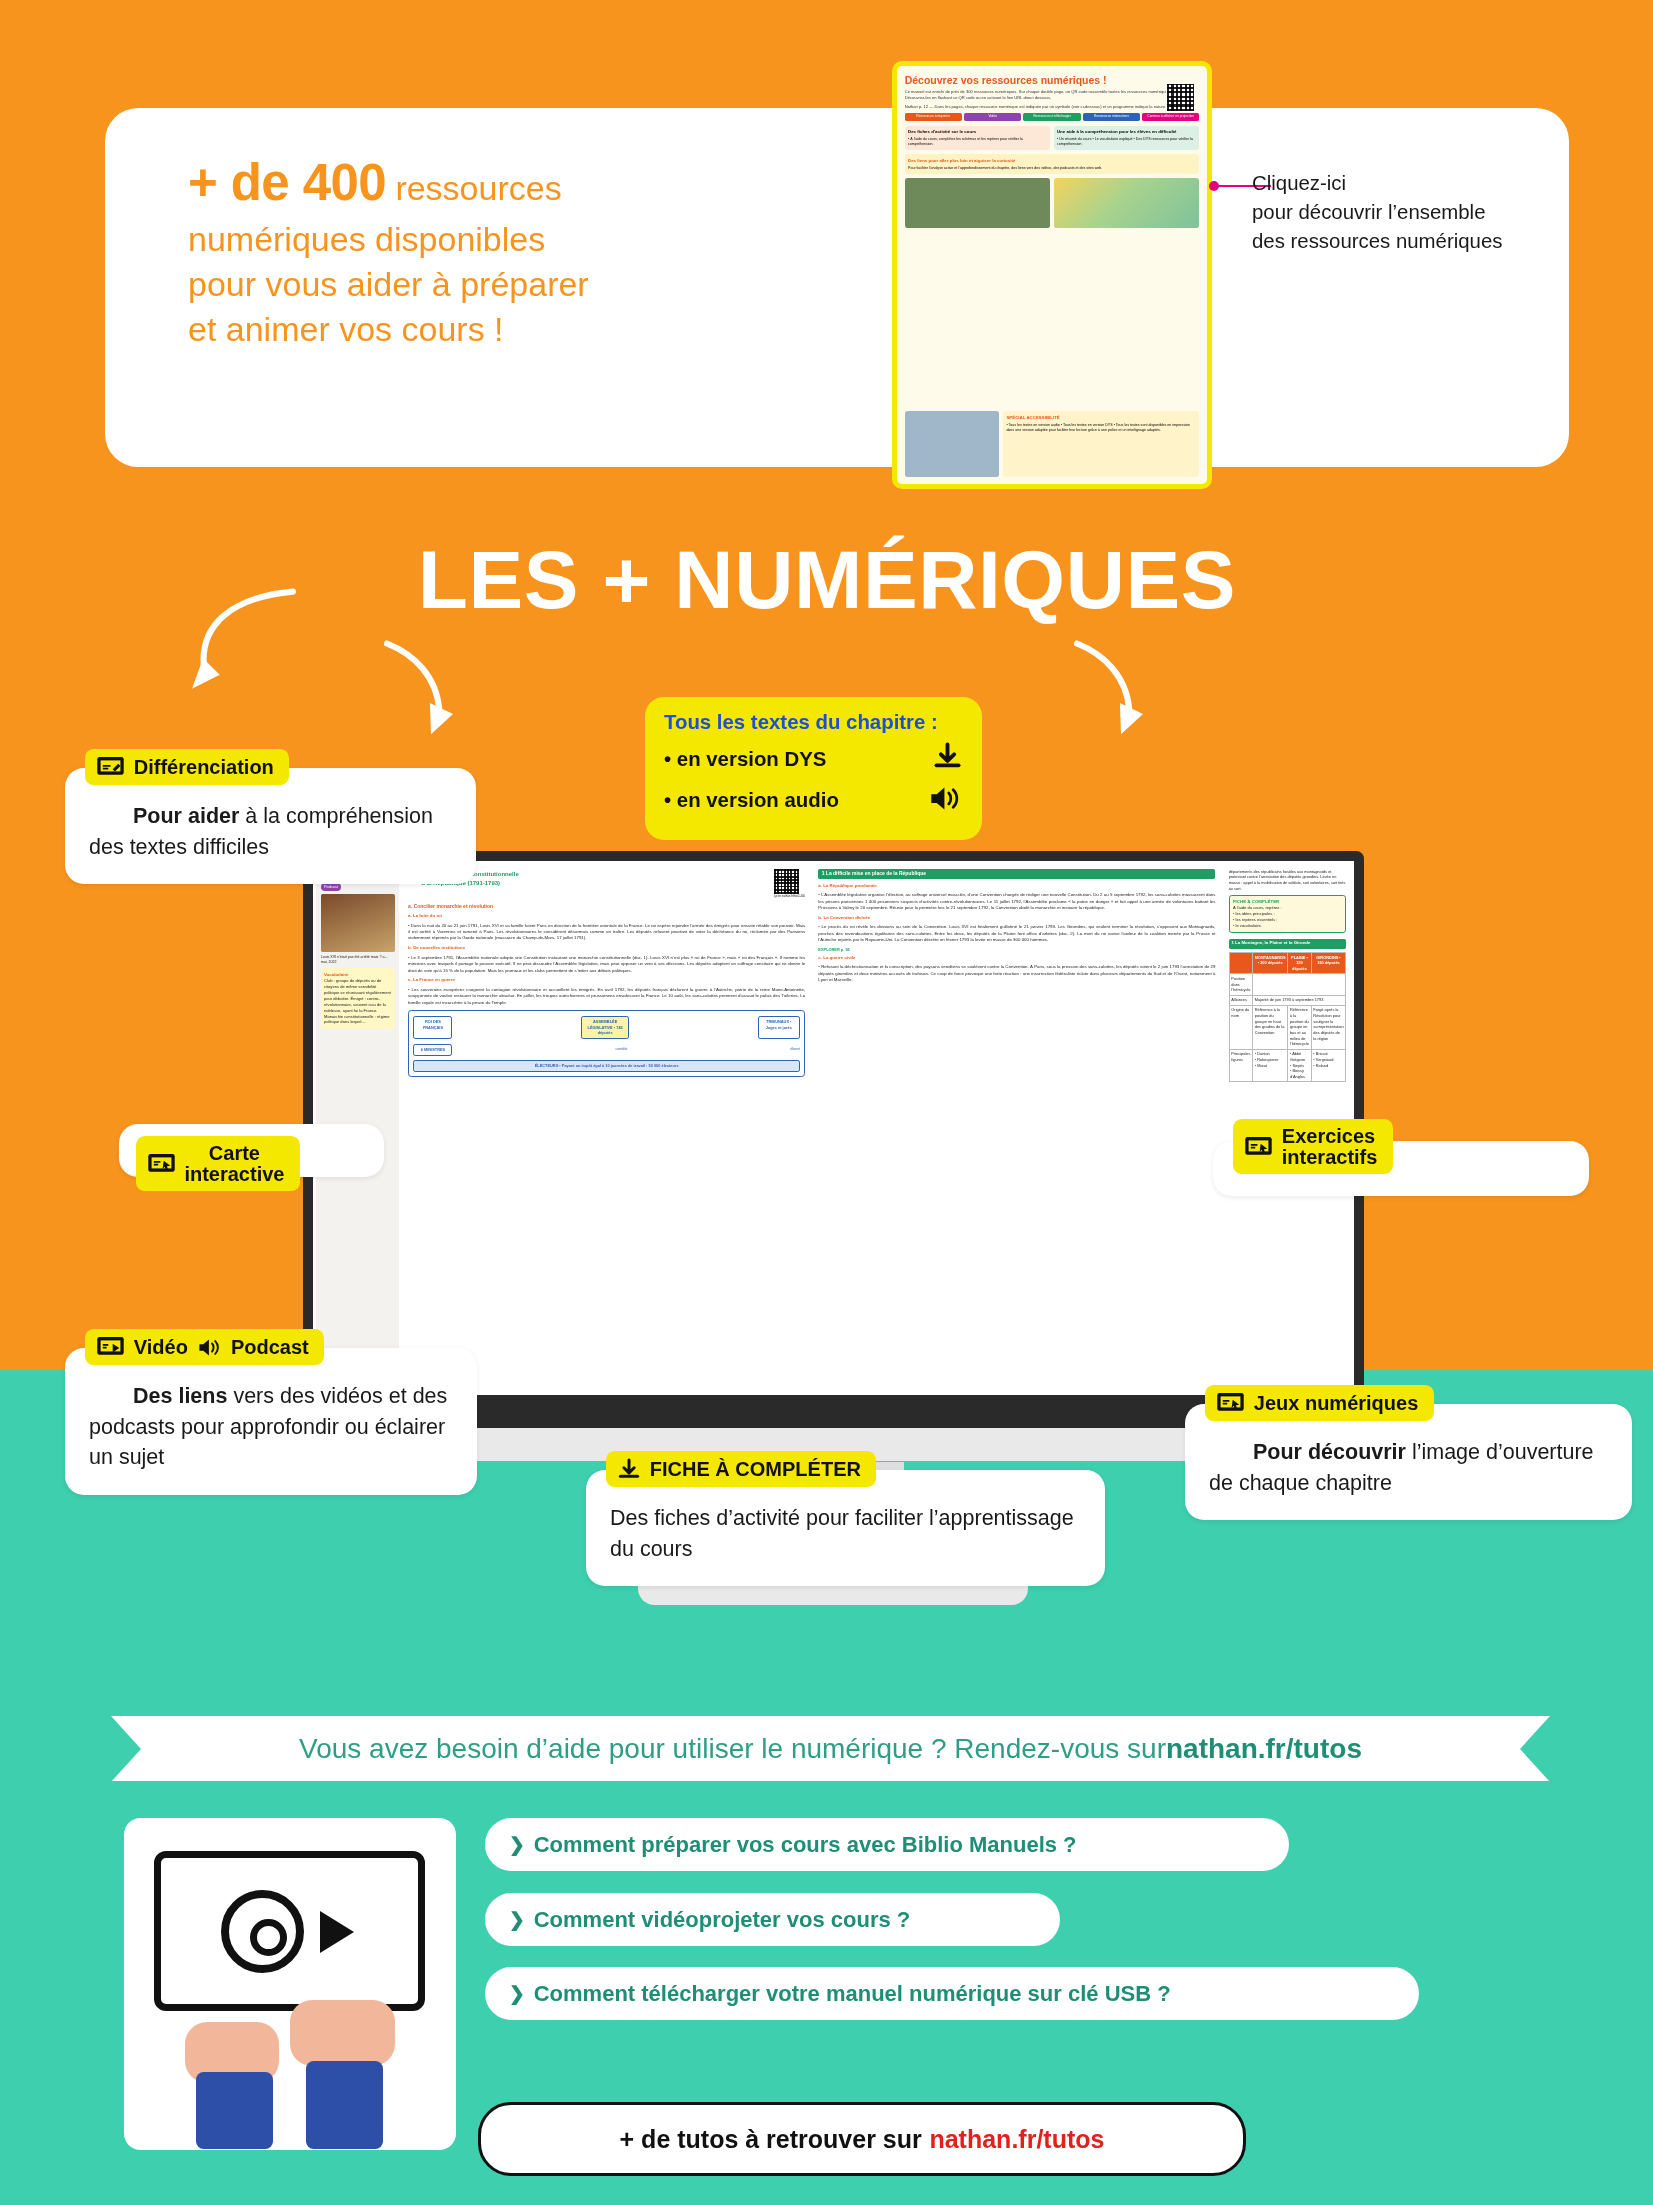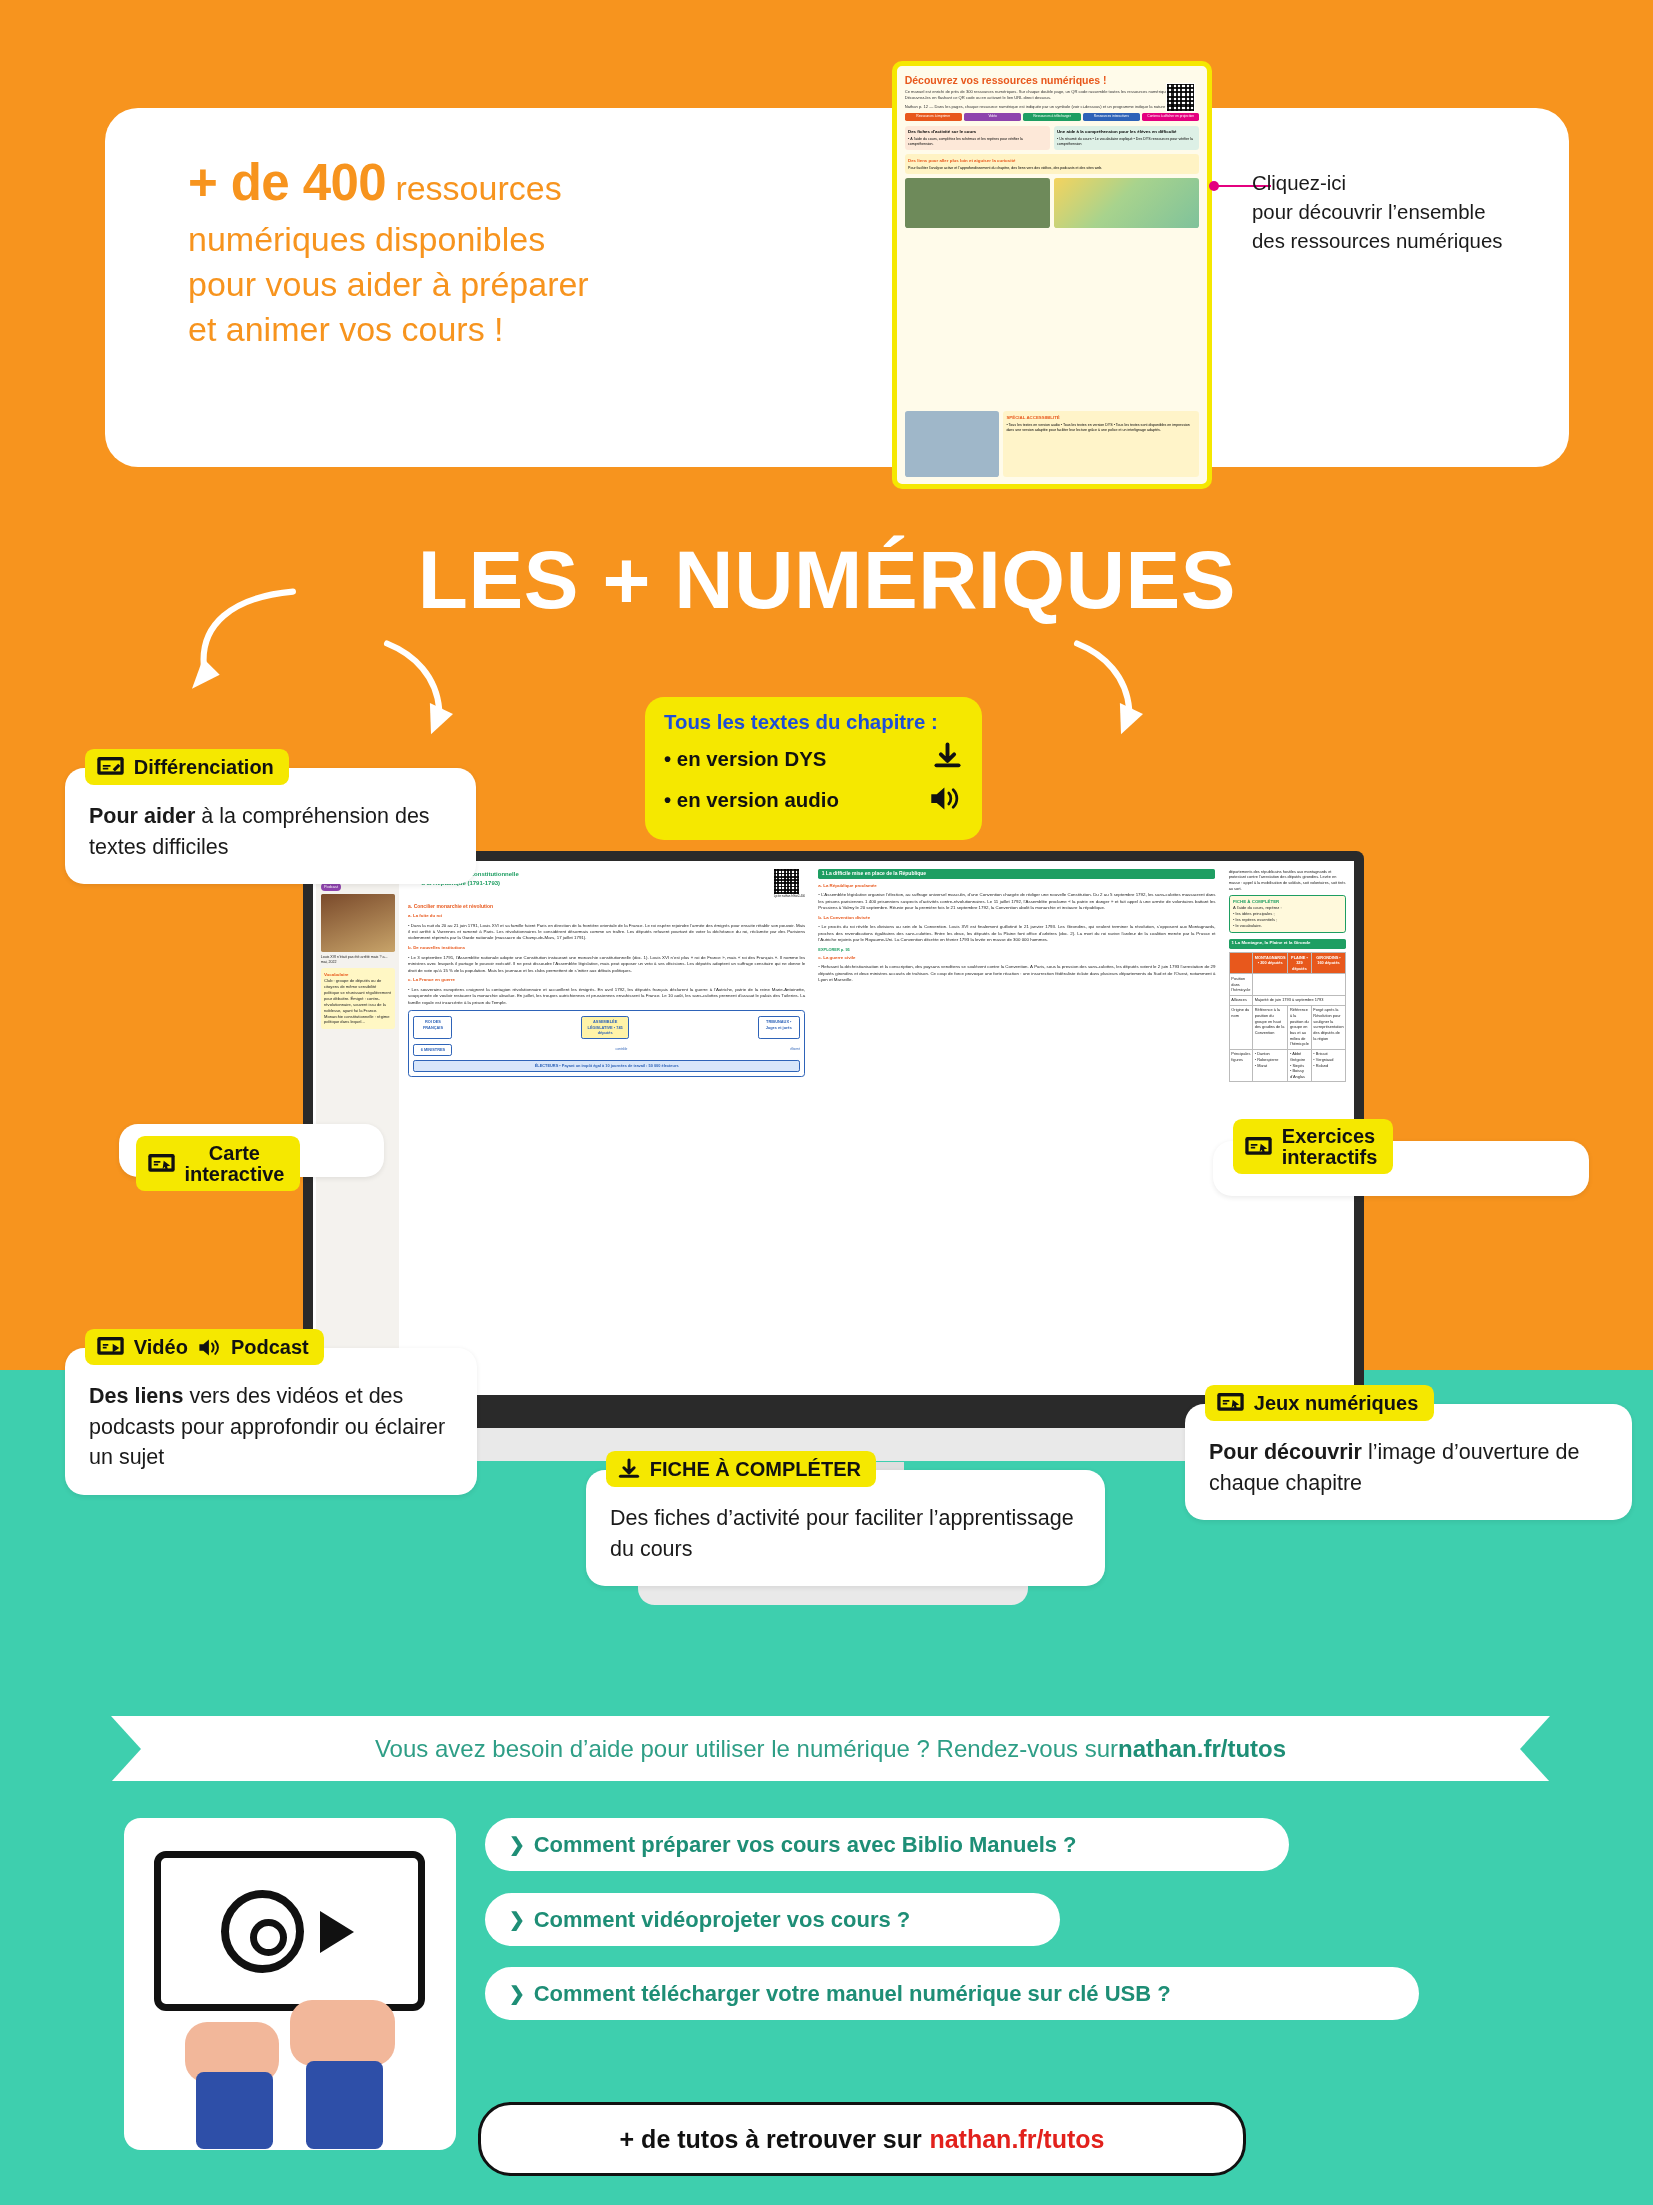--- a/index.html
+++ b/index.html
@@ -237,21 +237,21 @@
     padding: 33px 24px 22px 24px;
     box-shadow: 0 1.7px 5.5px rgba(0,0,0,0.08);
   }
   .bubble.teal { background: #3ECFAE; color: #ffffff; }
   .bubble .b-text {
     font-size: 21.5px;
     line-height: 1.42;
     color: #1A1A1A;
   }
   .bubble.teal .b-text { color: #ffffff; }
-  .bubble .b-text b { font-weight: bold; }
+  .bubble .b-text b { font-weight: bold; margin-left: 44px; }
   .tag {
     position: absolute;
     top: -19px; left: 20px;
     background: #F5E800;
     border-radius: 8.8px;
     padding: 6.6px 15.5px 6.6px 11px;
     display: flex; align-items: center; gap: 8.8px;
     font-size: 20px;
     font-weight: bold;
     color: #111;
@@ -273,21 +273,21 @@
     display:flex; align-items:center; justify-content: space-between;
     font-size: 20.4px; font-weight: bold; color:#111; margin: 7.7px 0;
   }
   
   .help-band {
     position: absolute;
     left: 111px; top: 1716px;
     width: 1439px; height: 65px;
     background: #ffffff;
     display: flex; align-items: center; justify-content: center;
-    font-size: 24px;
+    font-size: 28px;
     color: #2E9E86;
   }
   .help-band b { color: #1E8E76; }
   .band-notch-l, .band-notch-r {
     position: absolute;
     top: 1716px;
     width: 0; height: 0;
     border-top: 33px solid transparent;
     border-bottom: 33px solid transparent;
   }

